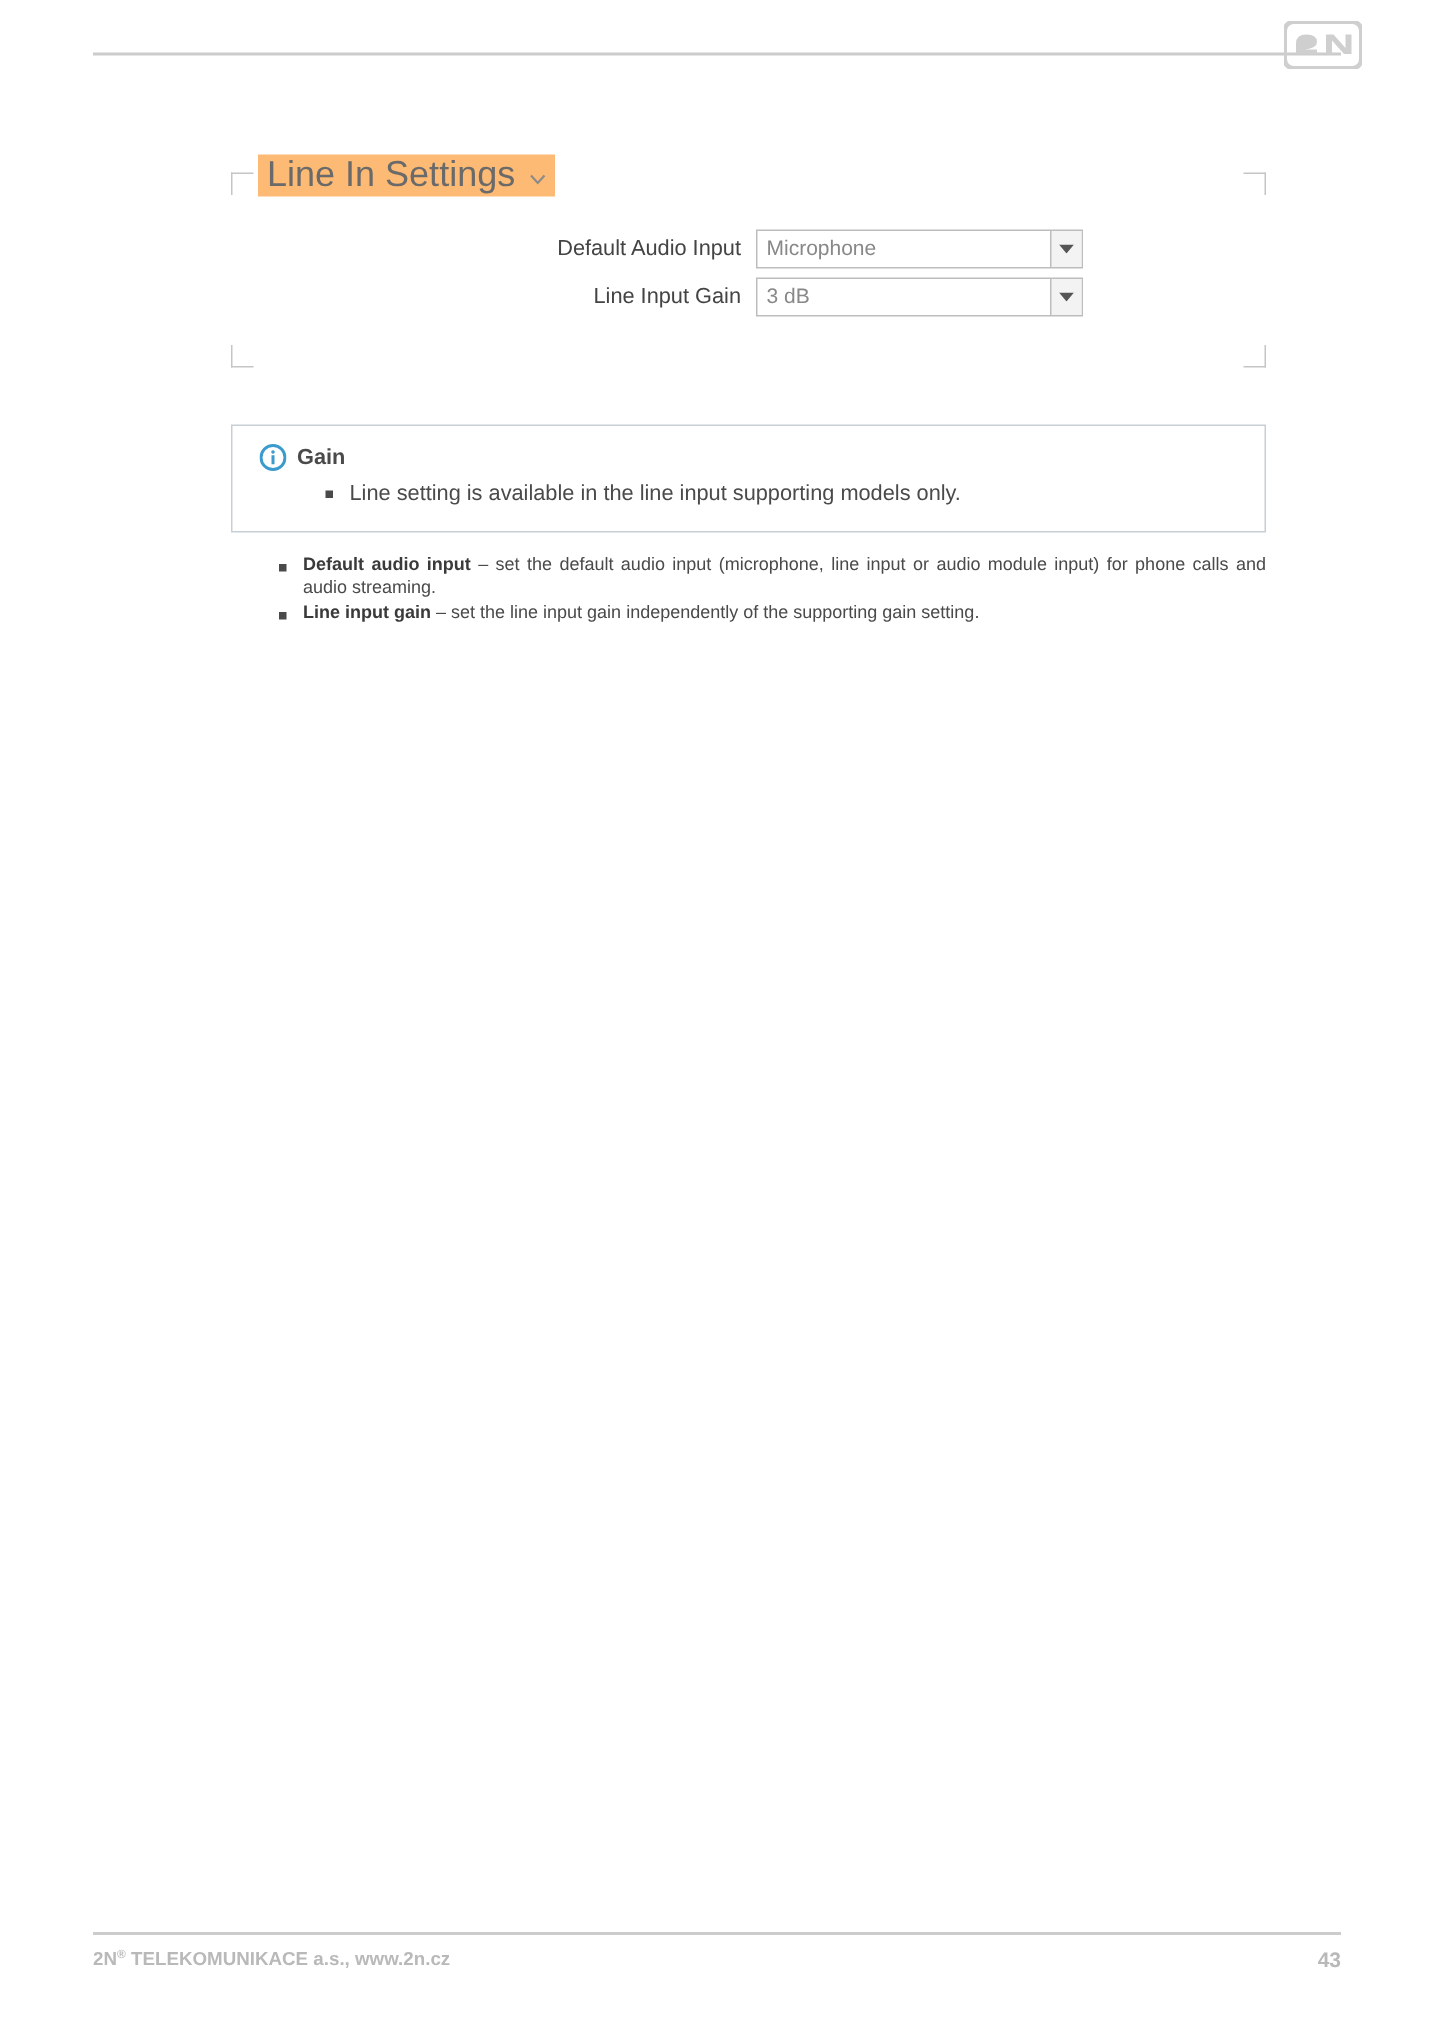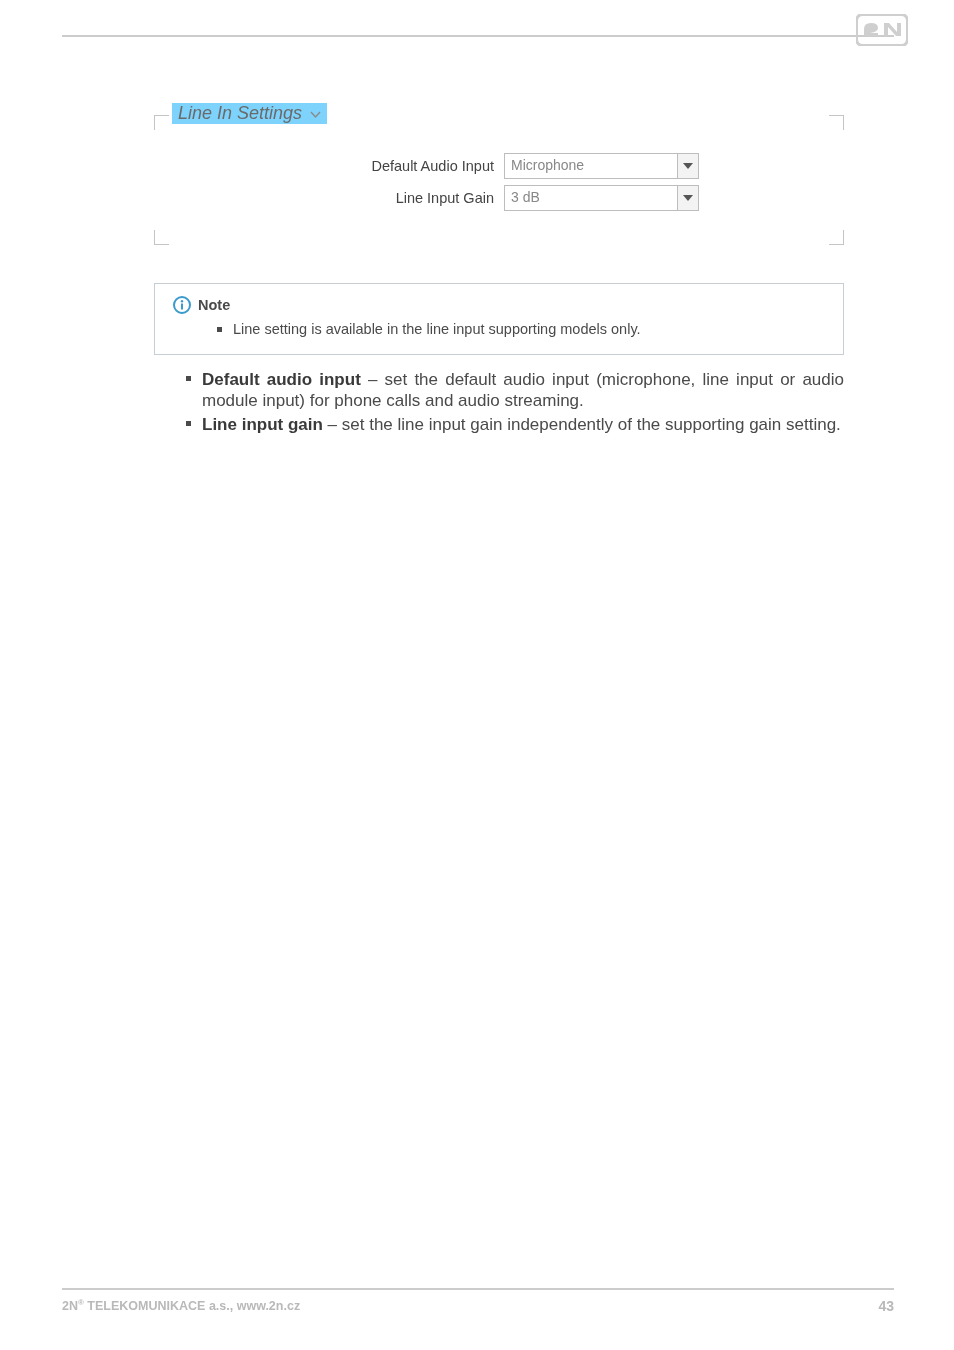--- a/index.html
+++ b/index.html
@@ -39,27 +39,26 @@
     border-width: 0;
   }
   .fs-tl { top: 0; left: 0; border-top-width: 1px; border-left-width: 1px; }
   .fs-tr { top: 0; right: 0; border-top-width: 1px; border-right-width: 1px; }
   .fs-bl { bottom: 0; left: 0; border-bottom-width: 1px; border-left-width: 1px; }
   .fs-br { bottom: 0; right: 0; border-bottom-width: 1px; border-right-width: 1px; }
   .fs-legend {
     position: absolute;
     top: -12px;
     left: 18px;
-    background: #7dd3fc;
+    background: #fdba74;
     padding: 0 6px;
-    font-size: 18px;
+    font-size: 24px;
     color: #6a6a6a;
     font-family: "Segoe UI Light", "Segoe UI", Arial, sans-serif;
     font-weight: 300;
-    font-style: italic;
   }
   .fs-legend .chev {
     font-size: 14px;
     color: #8a8a8a;
     padding-left: 3px;
   }
   .form-row {
     display: flex;
     align-items: center;
     margin: 6px 0;
@@ -68,21 +67,21 @@
     width: 320px;
     text-align: right;
     font-size: 14.5px;
     color: #444;
     padding-right: 10px;
     font-family: "Segoe UI", Arial, sans-serif;
   }
   .select-box {
     display: flex;
     align-items: stretch;
-    width: 195px;
+    width: 218px;
     height: 26px;
     border: 1px solid #bdbdbd;
     background: #fff;
   }
   .select-value {
     flex: 1;
     font-size: 14px;
     color: #888;
     padding: 3px 6px 0 6px;
     font-family: "Segoe UI", Arial, sans-serif;
@@ -136,21 +135,21 @@
   }
 
   .body-list {
     margin: 14px 50px 0 124px;
     padding: 0;
     list-style: none;
   }
   .body-list li {
     position: relative;
     padding-left: 16px;
-    font-size: 17px;
+    font-size: 12px;
     color: #4a4a4a;
     line-height: 1.28;
     text-align: justify;
     margin-bottom: 2px;
   }
   .body-list li::before {
     content: "";
     position: absolute;
     left: 0;
     top: 7px;
@@ -235,21 +234,21 @@
     </div>
   </div>
 
   <div class="note-box">
     <div class="note-head">
       <svg width="18" height="18" viewBox="0 0 18 18">
         <circle cx="9" cy="9" r="8" fill="none" stroke="#3a9bcc" stroke-width="2"></circle>
         <circle cx="9" cy="5.3" r="1.2" fill="#3a9bcc"></circle>
         <rect x="8" y="7.5" width="2" height="6" fill="#3a9bcc"></rect>
       </svg>
-      <span class="note-title">Note</span>
+      <span class="note-title">Gain</span>
     </div>
     <ul class="note-list">
       <li>Line setting is available in the line input supporting models only.</li>
     </ul>
   </div>
 
   <ul class="body-list">
     <li>
       <b>Default audio input</b><span> – set the default audio input (microphone, line input or audio module input) for phone calls and audio streaming.</span>
     </li>

